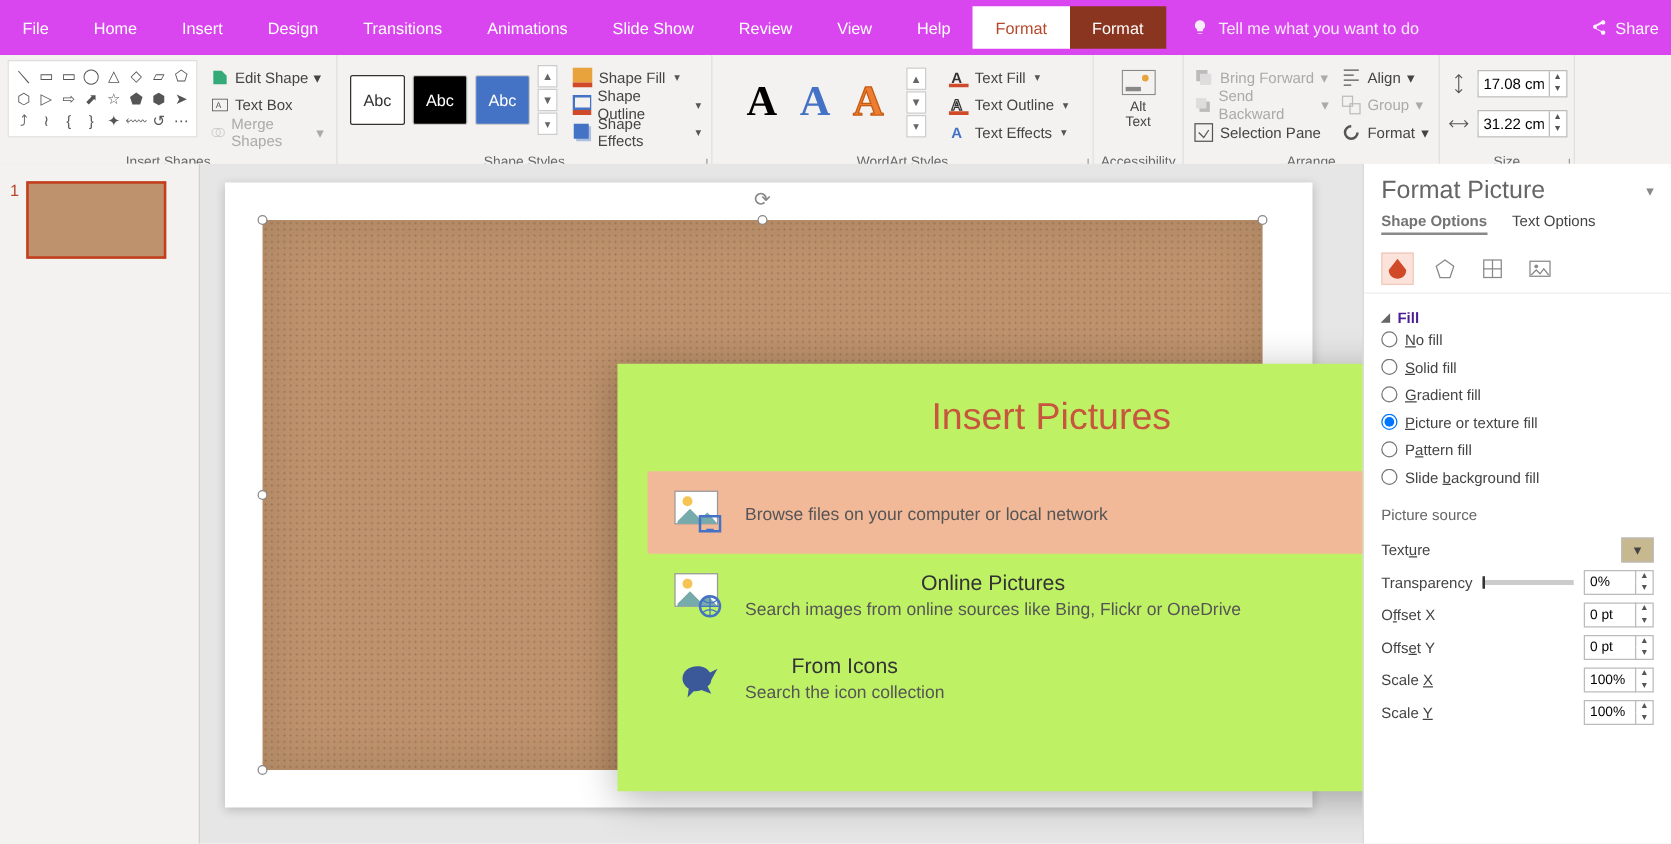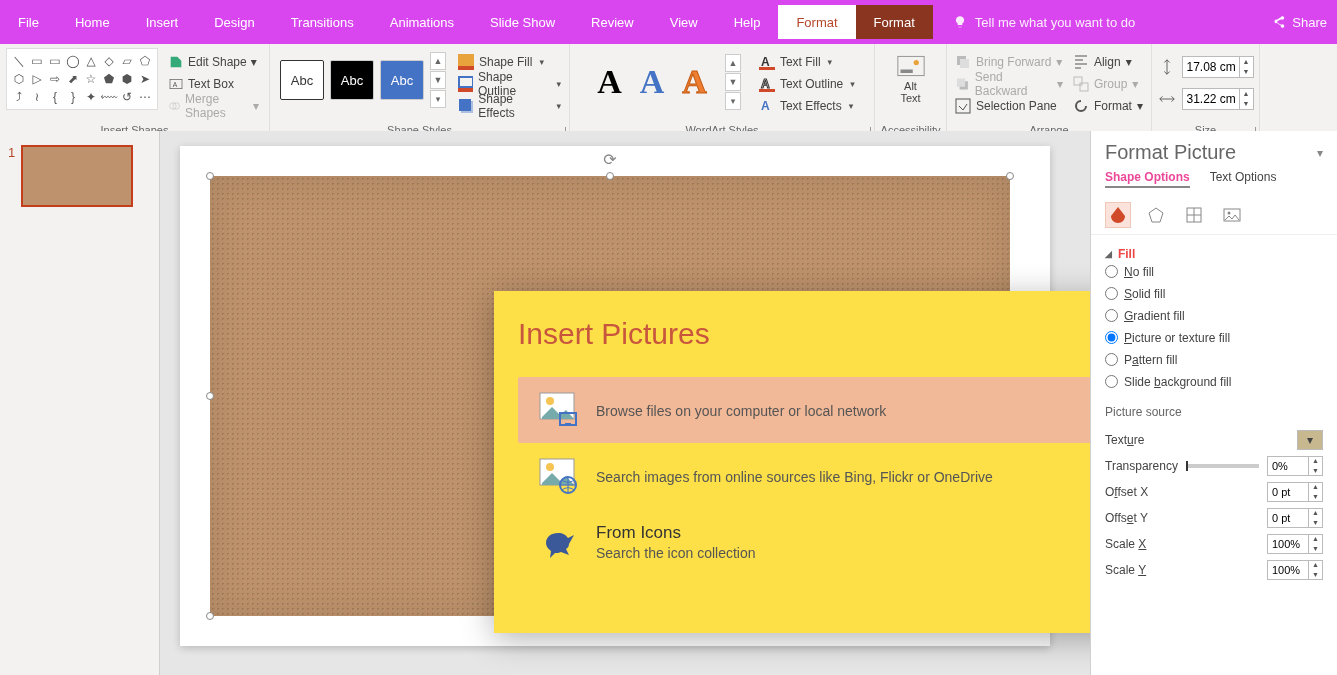--- a/index.html
+++ b/index.html
@@ -73,42 +73,42 @@
 .cork::before{content:"";position:absolute;inset:0;background-image:radial-gradient(rgba(90,60,30,.25) 1px,transparent 1px),radial-gradient(rgba(200,160,120,.25) 1px, transparent 1px);background-size:5px 5px,7px 7px;background-position:0 0,3px 3px;}
 .sel-handle{position:absolute;width:8px;height:8px;background:#fff;border:1px solid #888;border-radius:50%;}
 .rot-handle{position:absolute;left:50%;top:-26px;transform:translateX(-50%);color:#888;}
 
 
 .pane{width:247px;background:#fff;border-left:1px solid #d0d0d0;display:flex;flex-direction:column;font-size:12px;color:#444;}
 .pane-head{padding:10px 14px 6px 14px;display:flex;justify-content:space-between;align-items:center;}
 .pane-head h2{font-weight:normal;font-size:20px;color:#666;}
 .pane-tabs{display:flex;gap:20px;padding:0 14px 8px 14px;font-size:12px;}
 .pane-tabs span{cursor:pointer;}
-.pane-tabs .on{font-weight:600;color:#ec4899;border-bottom:2px solid #888;padding-bottom:2px;}
+.pane-tabs .on{font-weight:600;color:#737373;border-bottom:2px solid #888;padding-bottom:2px;}
 .pane-icons{display:flex;gap:12px;padding:6px 14px;border-bottom:1px solid #eee;}
 .pane-icon{width:26px;height:26px;display:flex;align-items:center;justify-content:center;border:1px solid transparent;}
 .pane-icon.on{background:#fbe3db;border:1px solid #f0c8b8;}
 .pane-body{padding:8px 14px;overflow:auto;flex:1;}
-.sec-head{color:#ef4444;font-weight:600;font-size:12px;padding:4px 0;display:flex;align-items:center;gap:6px;}
+.sec-head{color:#4c1d95;font-weight:600;font-size:12px;padding:4px 0;display:flex;align-items:center;gap:6px;}
 .sec-head::before{content:"◢";font-size:9px;color:#666;transform:rotate(0deg);}
 .radio-row{display:flex;align-items:flex-start;gap:6px;height:22px;}
 .radio-row input{margin:0;}
 .radio-row label u{text-decoration:underline;}
 .subhead{color:#666;margin:8px 0 4px 0;}
 .btn-sm{border:1px solid #bbb;background:#fdfdfd;padding:3px 10px;font-size:12px;cursor:pointer;}
 .field-row{display:flex;justify-content:space-between;align-items:center;height:26px;}
 .field-row .spinner{height:20px;}
 .field-row .spinner input{width:40px;font-size:11px;}
 .slider{flex:1;height:4px;background:#ccc;margin:0 8px;position:relative;}
 .slider::before{content:"";position:absolute;left:0;top:-3px;width:2px;height:10px;background:#333;}
 .tex-btn{width:26px;height:20px;border:1px solid #bbb;background:#c8b890;display:flex;align-items:center;justify-content:center;}
 .check-row{display:flex;align-items:center;gap:6px;height:22px;}
 
 
-.modal{position:absolute;left:334px;top:160px;width:694px;height:342px;background:#fde047;box-shadow:0 6px 30px rgba(0,0,0,.3);z-index:50;padding:20px 24px;}
+.modal{position:absolute;left:334px;top:160px;width:694px;height:342px;background:#bef264;box-shadow:0 6px 30px rgba(0,0,0,.3);z-index:50;padding:20px 24px;text-align:center;}
 .modal h1{font-size:30px;font-weight:300;color:#c8553d;margin:6px 0 26px 0;}
 .opt{display:flex;gap:18px;align-items:center;padding:14px 20px;border-radius:2px;cursor:pointer;}
 .opt.sel{background:#f2b998;}
 .opt .ico{width:40px;height:38px;display:flex;align-items:center;justify-content:center;}
 .opt .txt .t1{font-size:17px;color:#333;}
 .opt .txt .t2{font-size:14px;color:#555;margin-top:2px;}
 </style>
 </head>
 <body>
 
@@ -427,20 +427,21 @@
         <div class="ico">
             <svg viewBox="0 0 40 38">
               <rect x="2" y="2" width="34" height="26" fill="#fff" stroke="#999"></rect>
               <circle cx="12" cy="10" r="4" fill="#f6c453"></circle>
               <path d="M4 26l10-10 8 8 6-5 8 9H4z" fill="#7aa"></path>
               <circle cx="30" cy="28" r="8" fill="none" stroke="#4472c4" stroke-width="2"></circle>
               <path d="M22 28h16M30 20v16M24 23c4 3 8 3 12 0M24 33c4-3 8-3 12 0" stroke="#4472c4" fill="none"></path>
             </svg>
           </div>
         <div class="txt">
+            <div class="t1">Online Pictures</div>
             <div class="t2">Search images from online sources like Bing, Flickr or OneDrive</div>
           </div>
       </div>
       <div class="opt">
         <div class="ico">
             <svg viewBox="0 0 40 38">
               <path d="M8 20c0-6 5-10 12-10 5 0 8 2 10 5l6-3-5 9c0 2-1 4-3 5l3 6-8-3c-2 1-4 1-6 1l-5 5 1-7c-3-2-5-5-5-8z" fill="#3b5998"></path>
             </svg>
           </div>
         <div class="txt">

